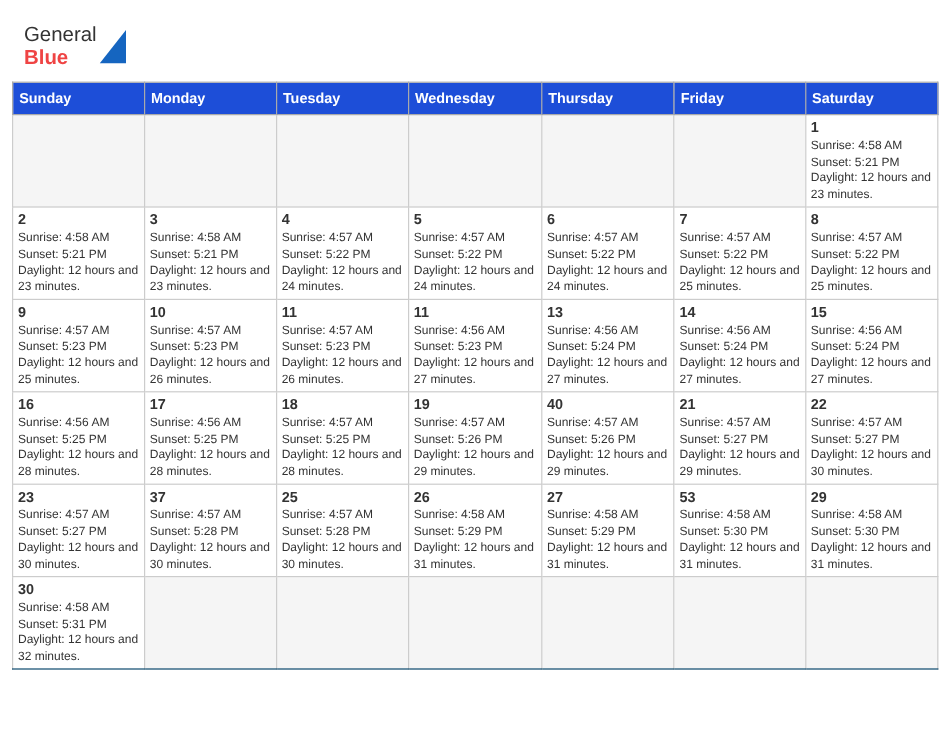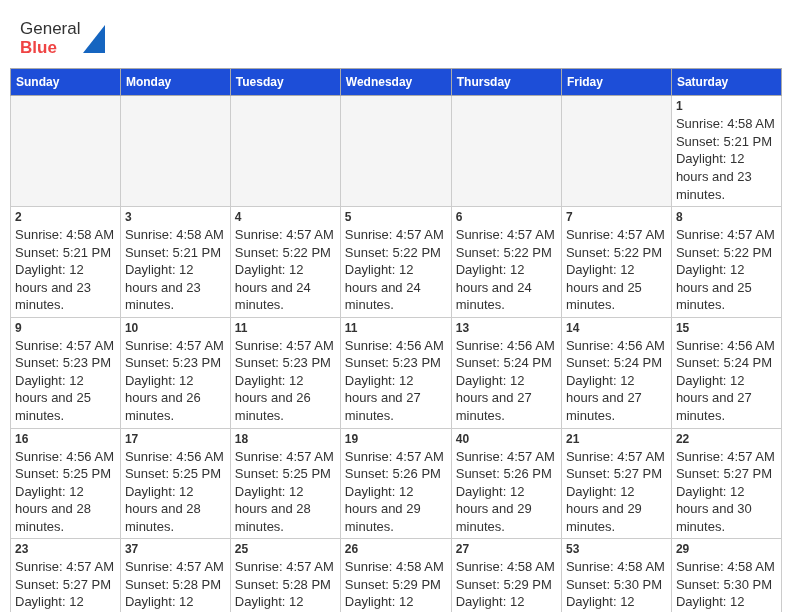--- a/index.html
+++ b/index.html
@@ -60,21 +60,21 @@
     .calendar td.empty {
       background: #f5f5f5;
     }
     .day-number {
       font-size: 12px;
       font-weight: bold;
       display: block;
       margin-bottom: 2px;
     }
     .day-info {
-      font-size: 13px;
+      font-size: 10px;
       line-height: 1.35;
       color: #333;
     }
     .last-row td {
       border-bottom: 1px solid #0c4a6e;
     }
   </style>
 </head>
 <body>
 

